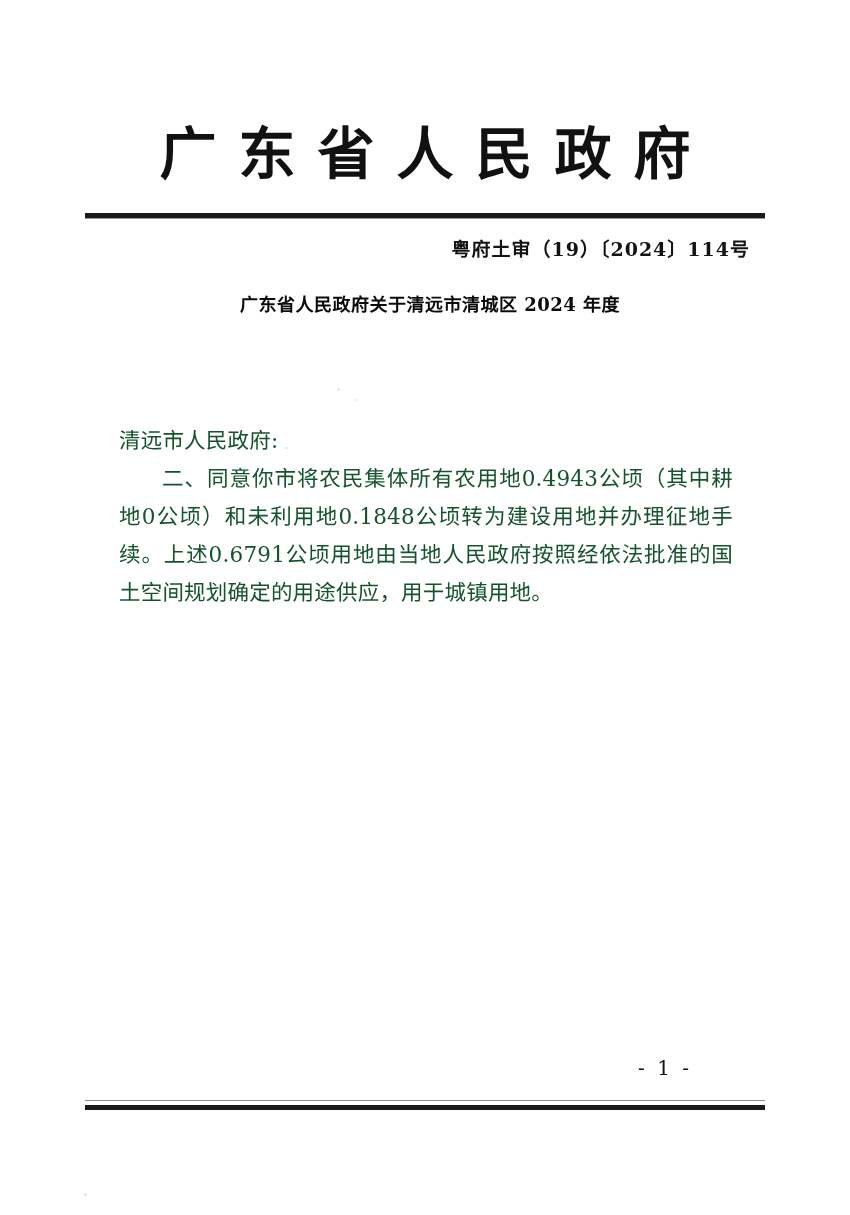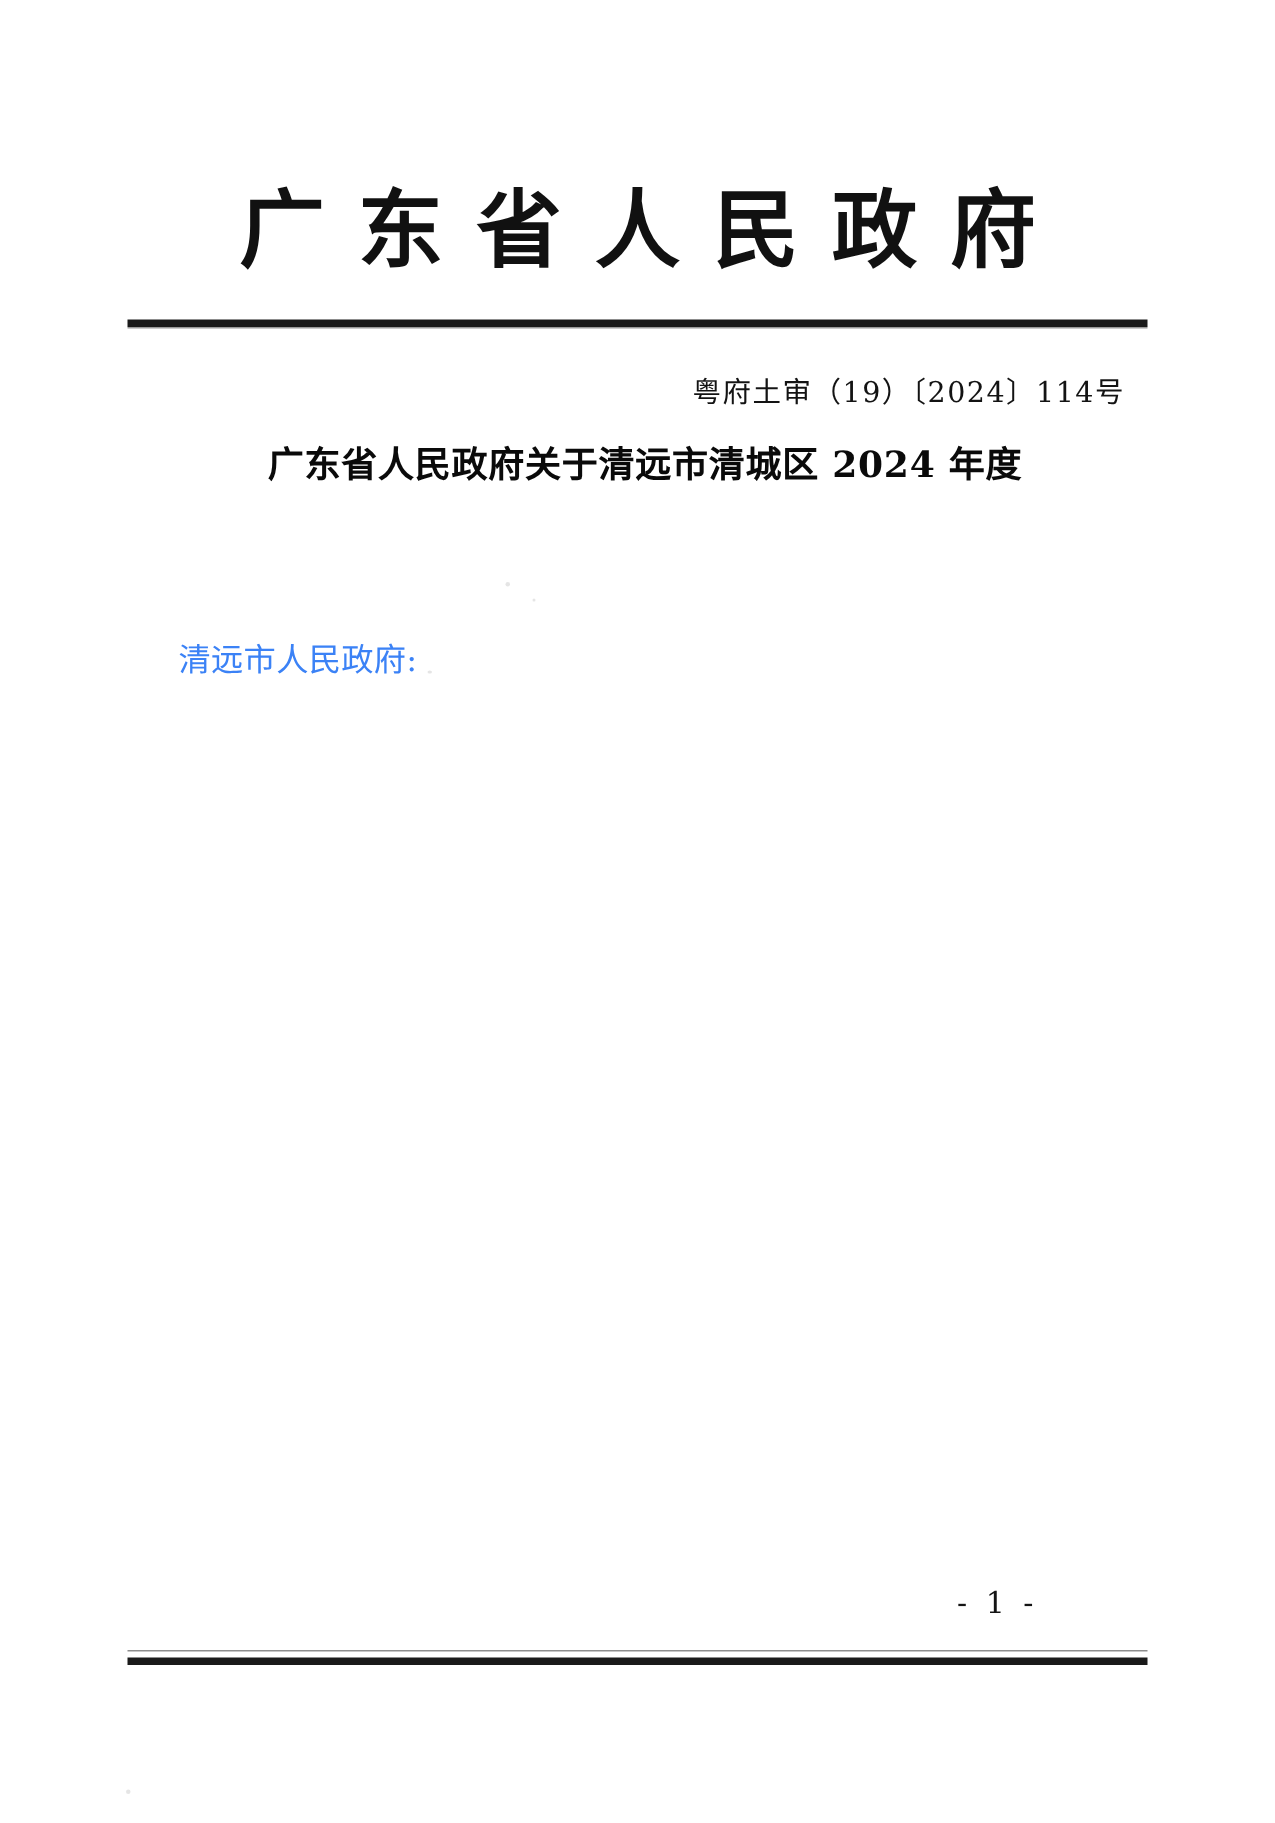--- a/index.html
+++ b/index.html
@@ -56,57 +56,58 @@
     left: 0;
     top: 5px;
     width: 100%;
     height: 1px;
     background: #9a9a9a;
   }
 
   
   .doc-number {
     position: absolute;
-    top: 230px;
+    top: 218px;
     left: 85px;
     width: 665px;
     text-align: right;
     font-size: 19px;
     letter-spacing: 1px;
     color: #131313;
     white-space: nowrap;
+    font-weight: bold;
   }
 
   
   .doc-title {
     position: absolute;
     top: 276px;
     left: 110px;
     width: 640px;
     text-align: center;
-    font-size: 24px;
+    font-size: 18px;
     font-weight: 700;
     line-height: 1.48;
     letter-spacing: 0.5px;
     color: #0a0a0a;
   }
   .doc-title .line {
     display: block;
   }
 
   
   .body-block {
     position: absolute;
     top: 406px;
     left: 119px;
     width: 614px;
     font-size: 21.5px;
     line-height: 38px;
     letter-spacing: 0.2px;
-    color: #3b82f6;
+    color: #14532d;
     text-align: justify;
     text-justify: inter-character;
   }
 
   .para {
     margin: 0;
     text-indent: 0;
   }
   .para.indent {
     text-indent: 2em;
@@ -166,20 +167,21 @@
   <div class="rule-head"></div>
 
   <div class="doc-number">粤府土审（19）〔2024〕114号</div>
 
   <div class="doc-title">
     <span class="line">广东省人民政府关于清远市清城区 2024 年度</span>
   </div>
 
   <div class="body-block">
     <p class="para">清远市人民政府:</p>
+    <p class="para indent">二、同意你市将农民集体所有农用地0.4943公顷（其中耕地0公顷）和未利用地0.1848公顷转为建设用地并办理征地手续。上述0.6791公顷用地由当地人民政府按照经依法批准的国土空间规划确定的用途供应，用于城镇用地。</p>
   </div>
 
   <div class="page-number">
     <span class="inner">- 1 -</span>
   </div>
 
   <div class="rule-foot-thin"></div>
   <div class="rule-foot-thick"></div>
 
   <span class="speck" style="left:337px;top:372px;width:3px;height:3px;"></span>

